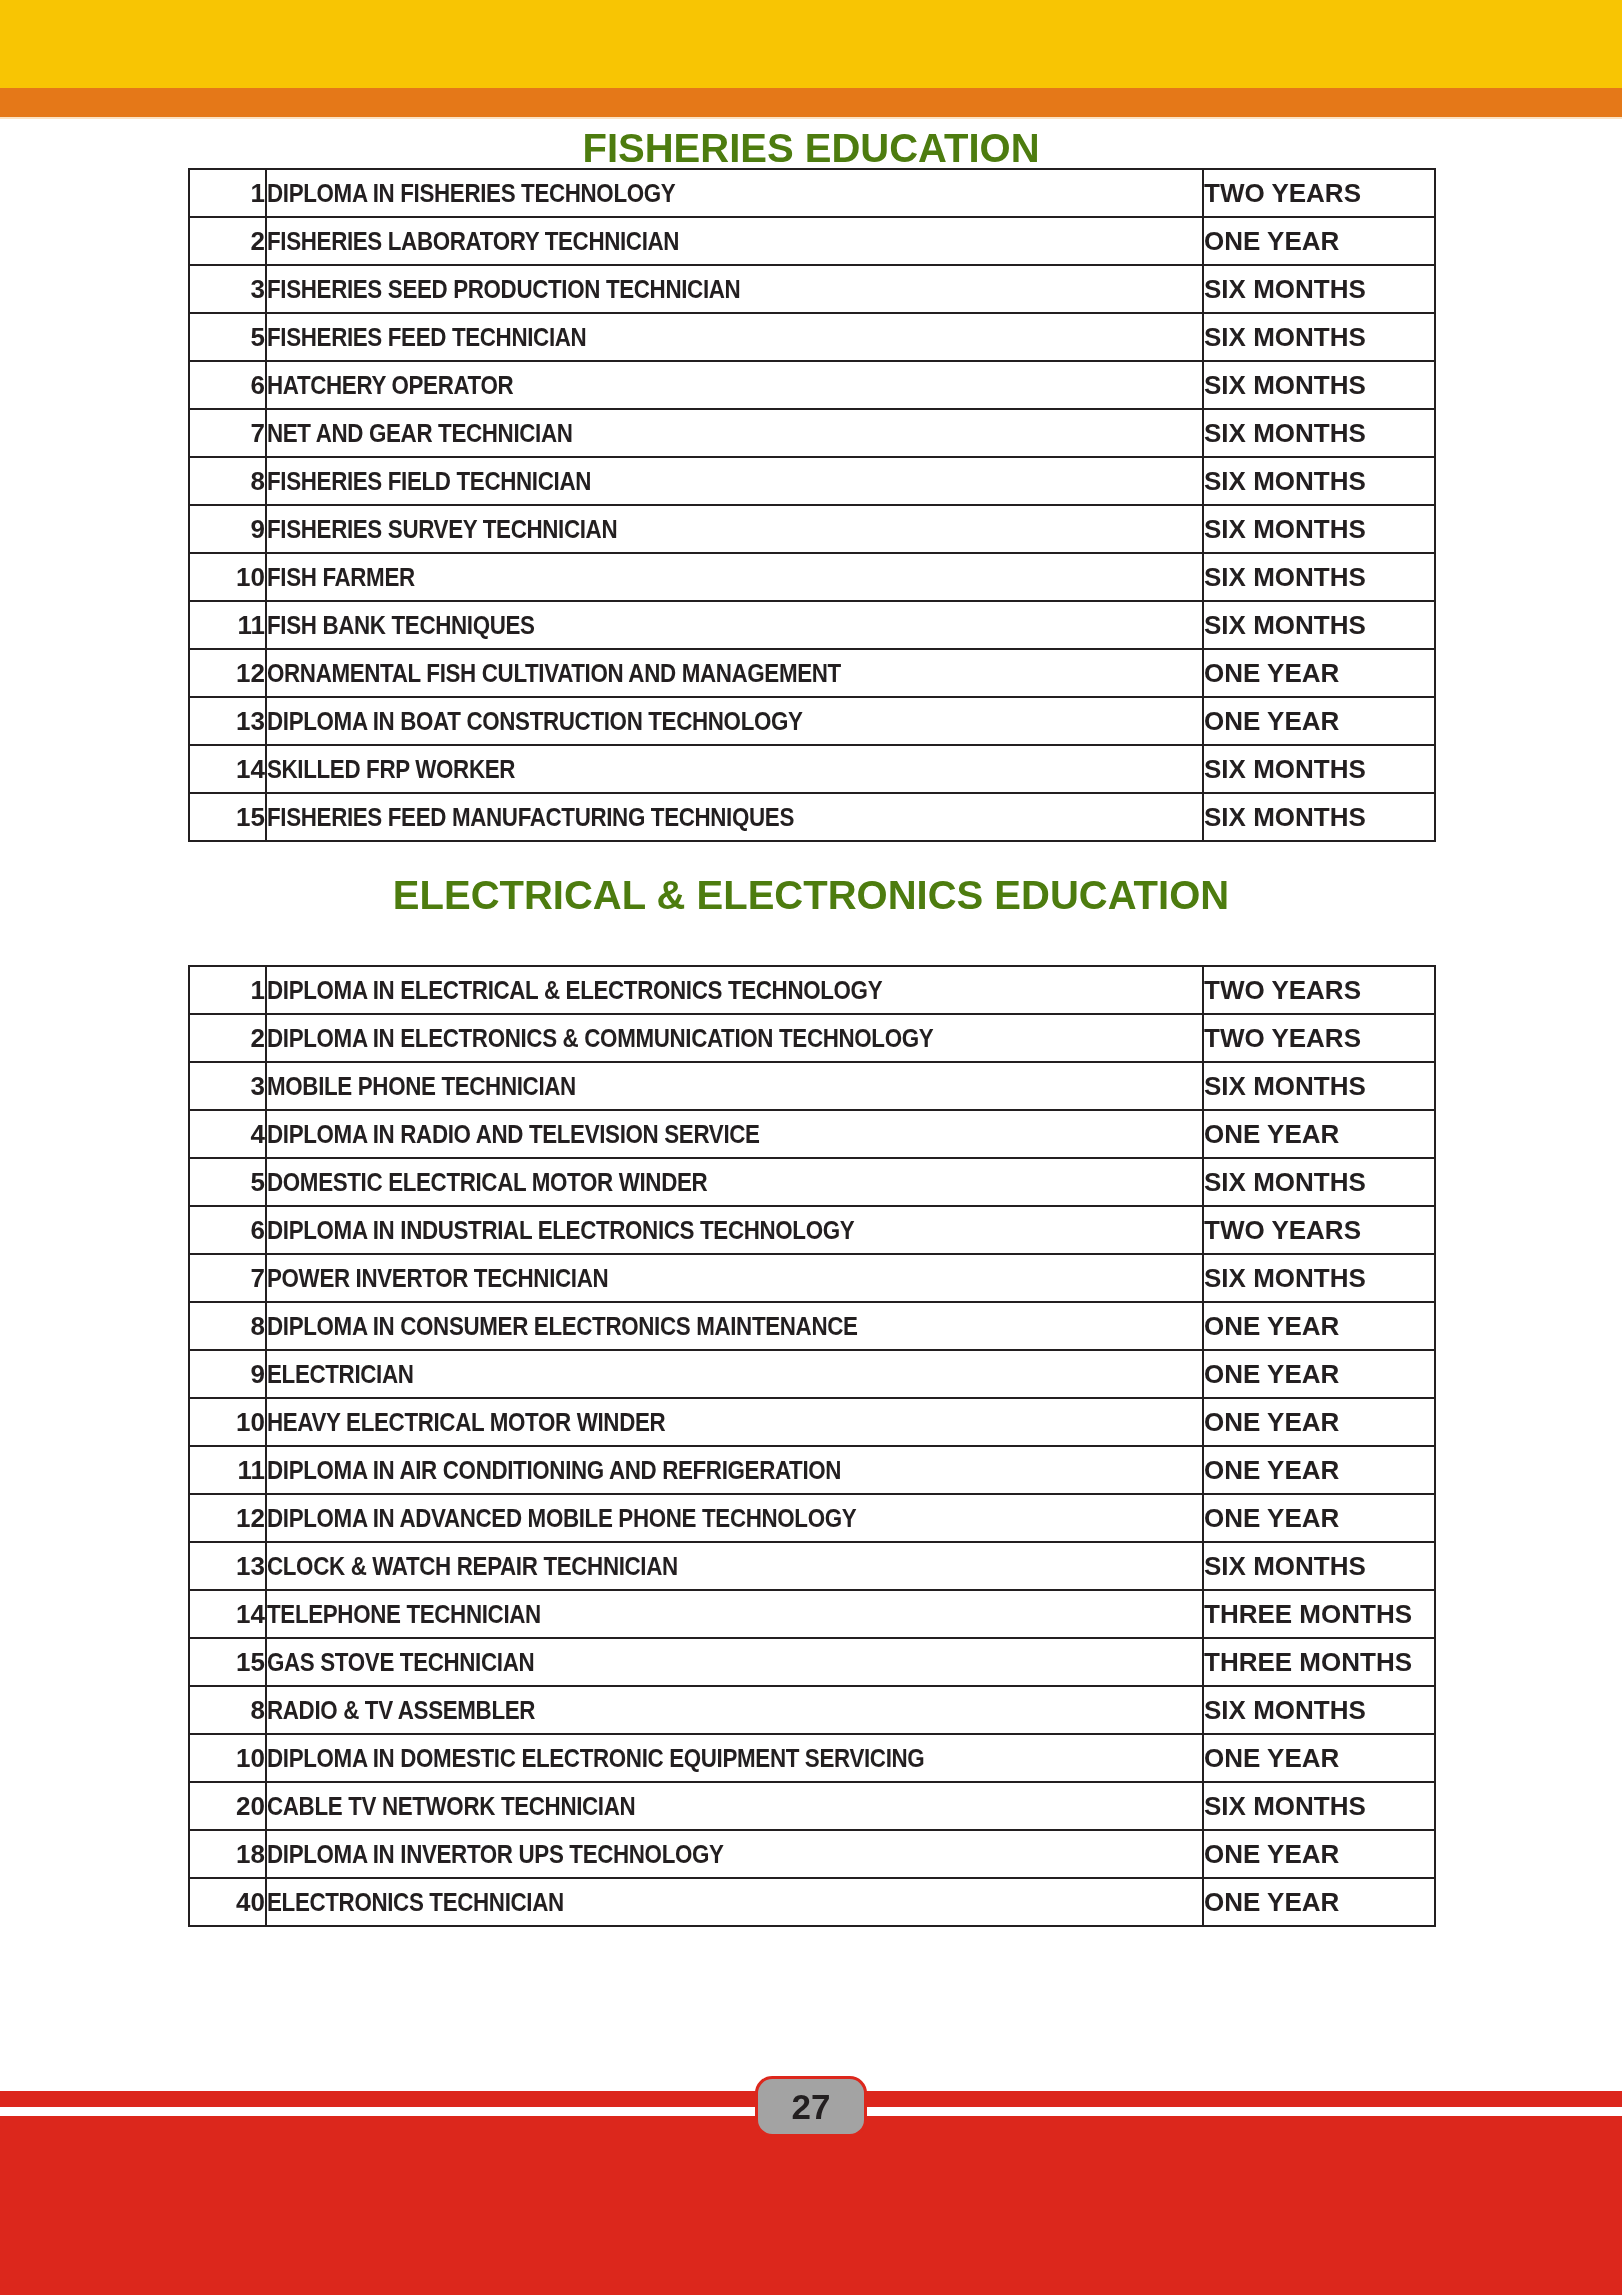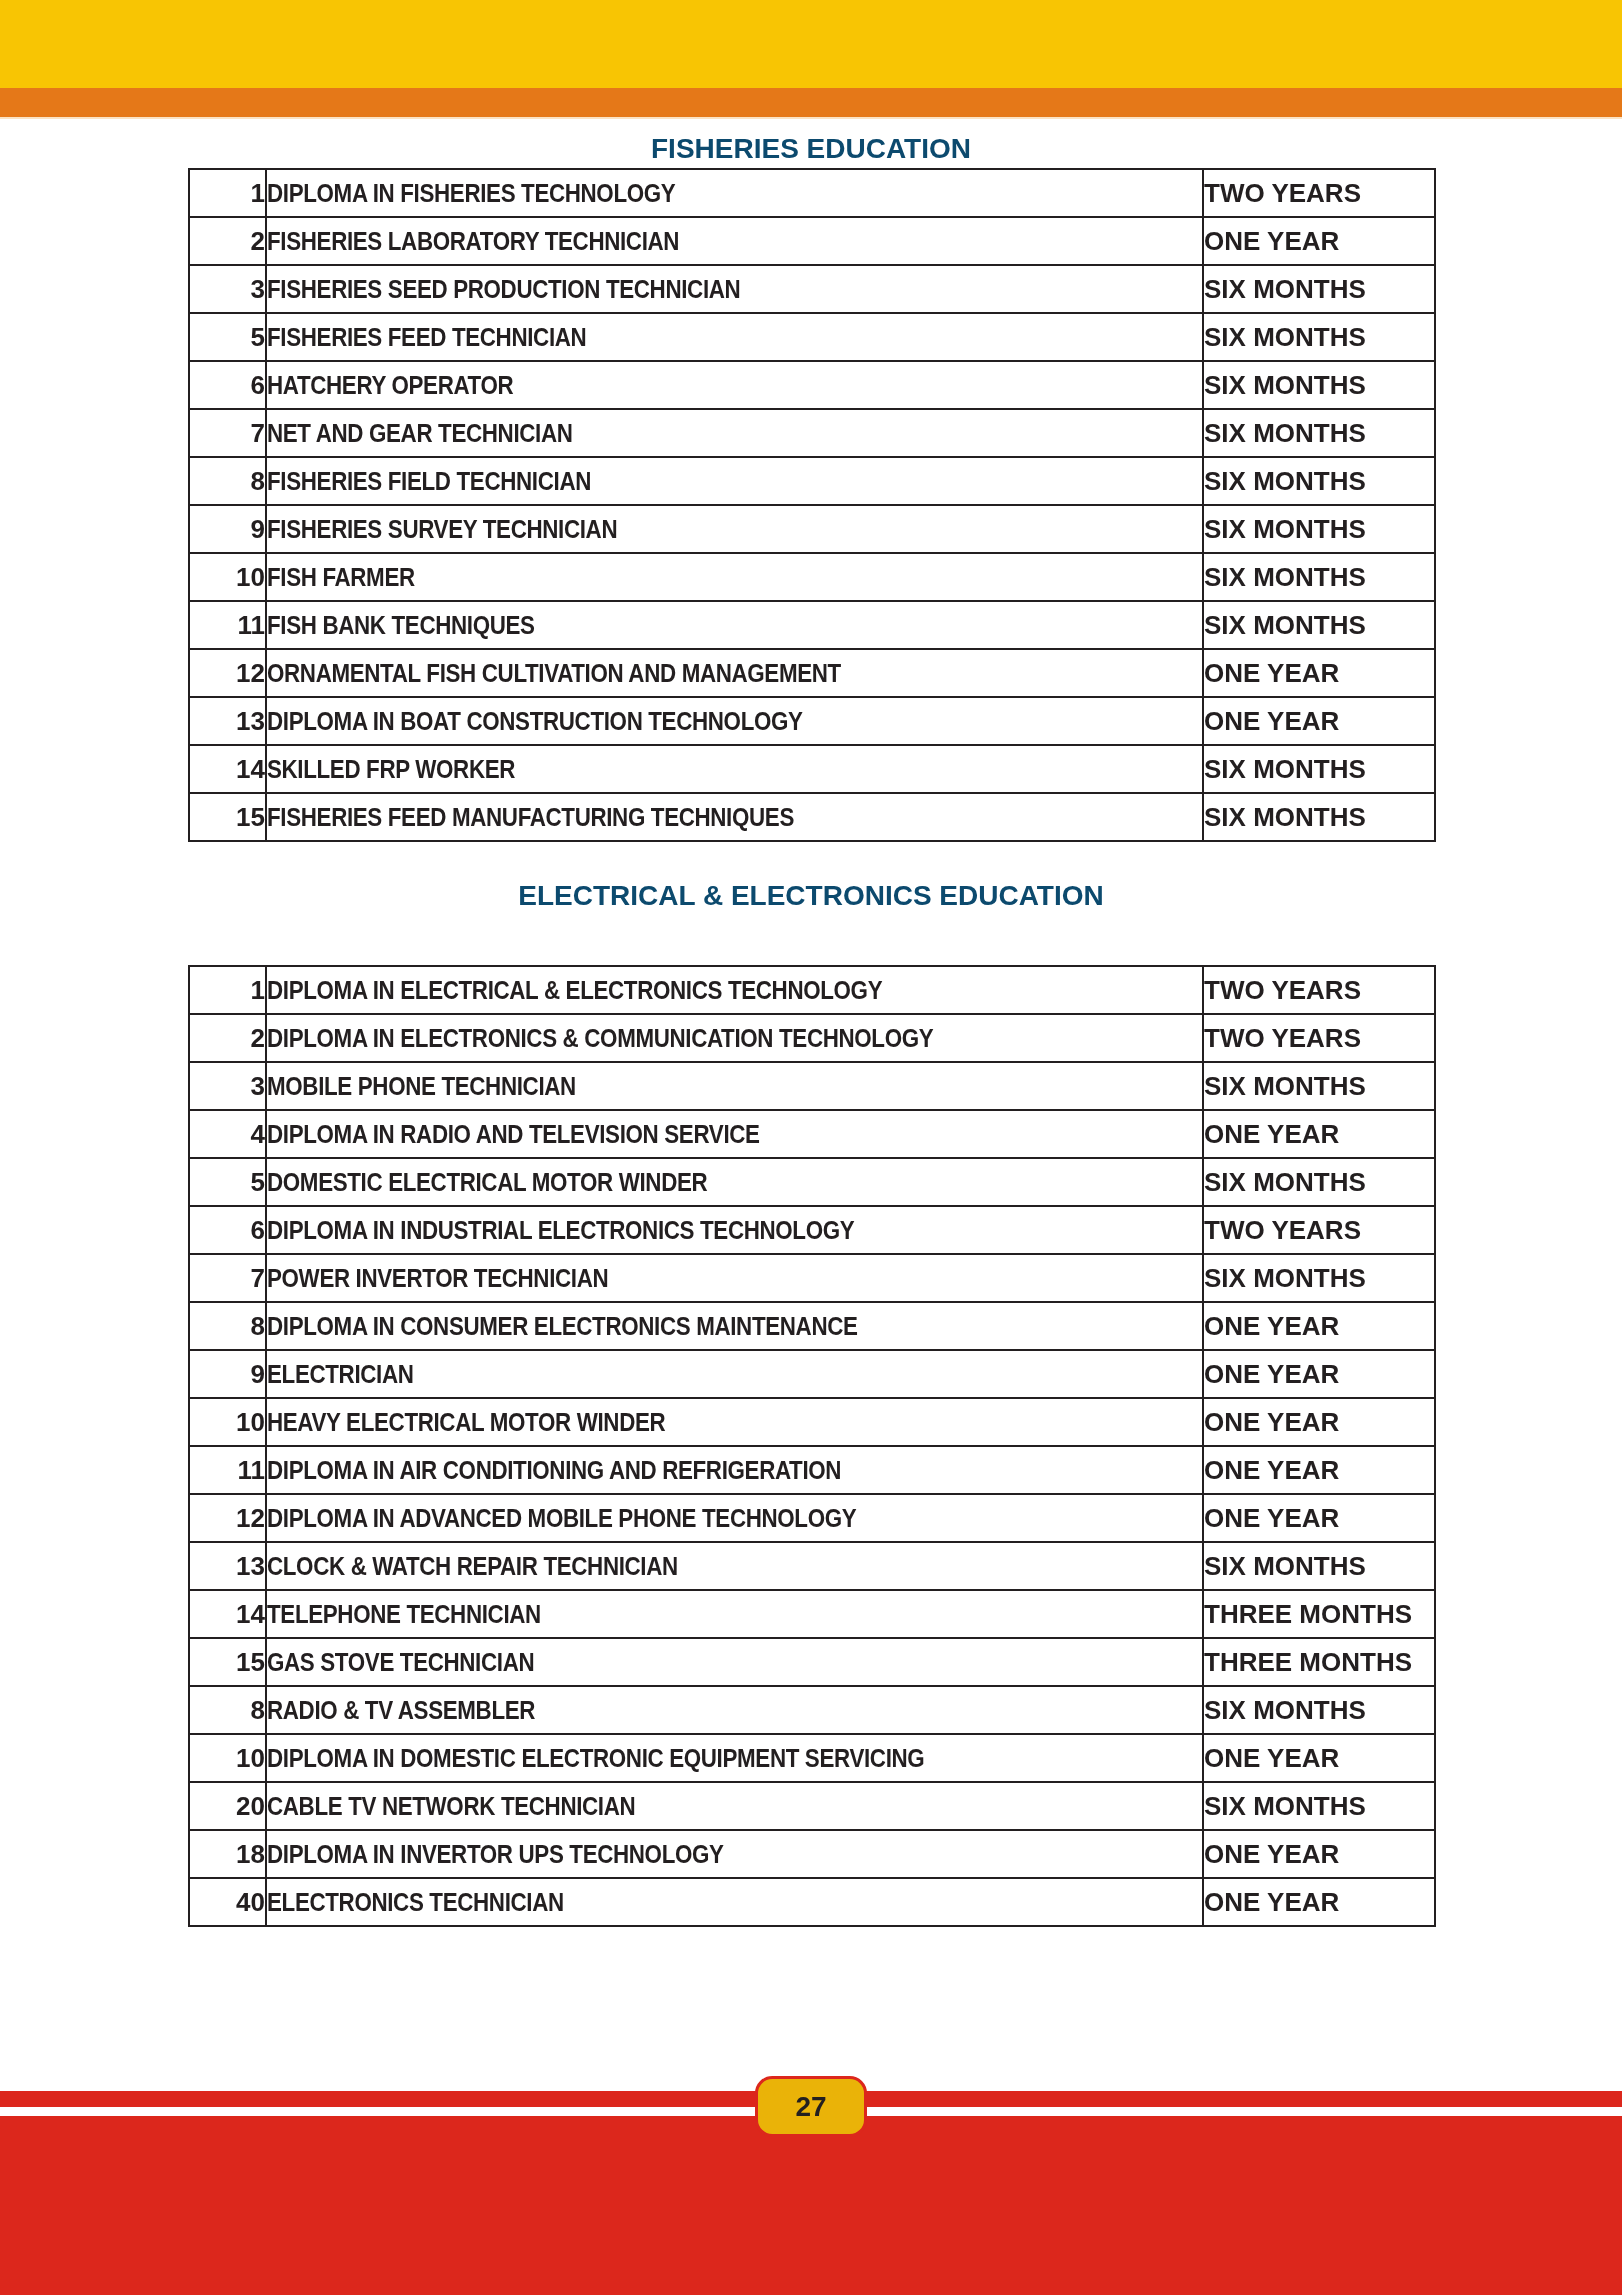--- a/index.html
+++ b/index.html
@@ -7,21 +7,21 @@
     width: 1622px; height: 2295px; position: relative; overflow: hidden;
     background: #ffffff;
     font-family: "Liberation Sans", sans-serif;
   }
   .band-yellow { position: absolute; left: 0; top: 0; width: 1622px; height: 88px; background: #f8c503; }
   .band-orange { position: absolute; left: 0; top: 88px; width: 1622px; height: 29px; background: #e57818; }
   .band-orange-edge { position: absolute; left: 0; top: 117px; width: 1622px; height: 2.4px; background: #fbe3c4; }
 
   .section-title {
     position: absolute; left: 0; width: 1622px; text-align: center;
-    color: #0c4a6e; font-weight: bold; font-size: 28px; line-height: 39px;
+    color: #4d7c0f; font-weight: bold; font-size: 40px; line-height: 39px;
     letter-spacing: 0px;
   }
   #title-fisheries { top: 129px; }
   #title-electrical { top: 876px; }
 
   table.course-table {
     position: absolute; left: 188px; width: 1246px;
     border-collapse: collapse; table-layout: fixed;
   }
   #table-fisheries { top: 168px; }
@@ -36,24 +36,24 @@
   td.c-num { width: 77px; text-align: right; padding-right: 17.3px; box-sizing: border-box; }
   td.c-name { width: 937px; padding-left: 19px; box-sizing: border-box; transform-origin: left center; }
   td.c-name span { display: inline-block; transform: scaleX(0.86); transform-origin: left center; letter-spacing: -0.4px; }
   td.c-dur { width: 232px; padding-left: 19px; box-sizing: border-box; font-size: 25px; }
 
   .footer-stripe-top { position: absolute; left: 0; top: 2091px; width: 1622px; height: 16.5px; background: #dc271c; }
   .footer-white-line { position: absolute; left: 0; top: 2107px; width: 1622px; height: 9.4px; background: #ffffff; }
   .footer-red { position: absolute; left: 0; top: 2116px; width: 1622px; height: 179px; background: #dc271c; }
   .page-badge {
     position: absolute; left: 755px; top: 2076px; width: 112px; height: 61px;
-    background: #eab308; border: 3.1px solid #dc271c; border-radius: 17.3px; border-top-width: 3.1px;
+    background: #a3a3a3; border: 3.1px solid #dc271c; border-radius: 17.3px; border-top-width: 3.1px;
     box-sizing: border-box;
     display: flex; align-items: center; justify-content: center;
-    font-family: "Liberation Sans", sans-serif; font-weight: bold; font-size: 28px; color: #231f20;
+    font-family: "Liberation Sans", sans-serif; font-weight: bold; font-size: 35px; color: #231f20;
   }
 </style>
 </head>
 <body>
 
 <div class="band-yellow"></div>
 <div class="band-orange"></div>
 <div class="band-orange-edge"></div>
 
 <div class="section-title" id="title-fisheries">FISHERIES EDUCATION</div>

